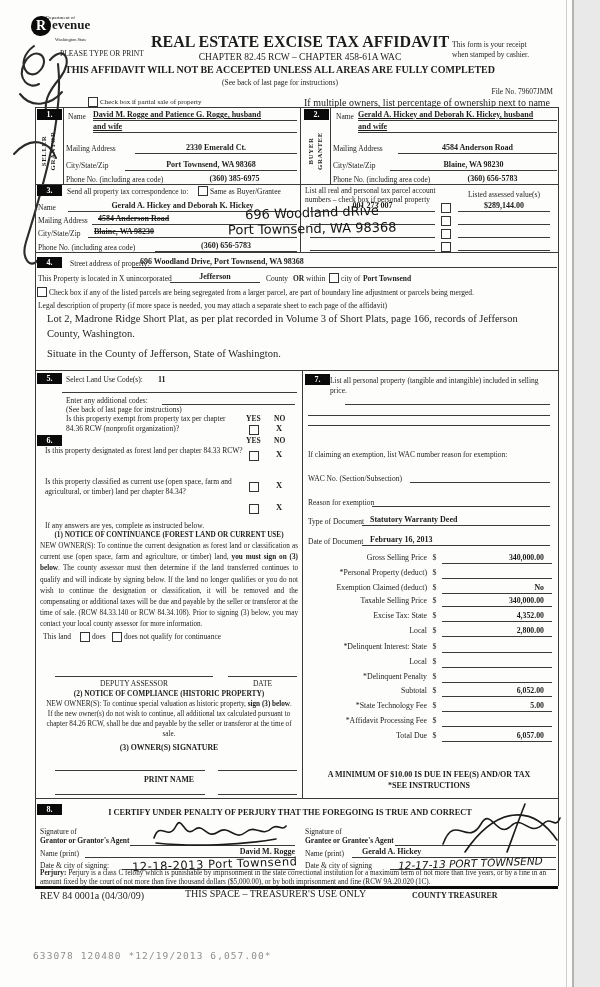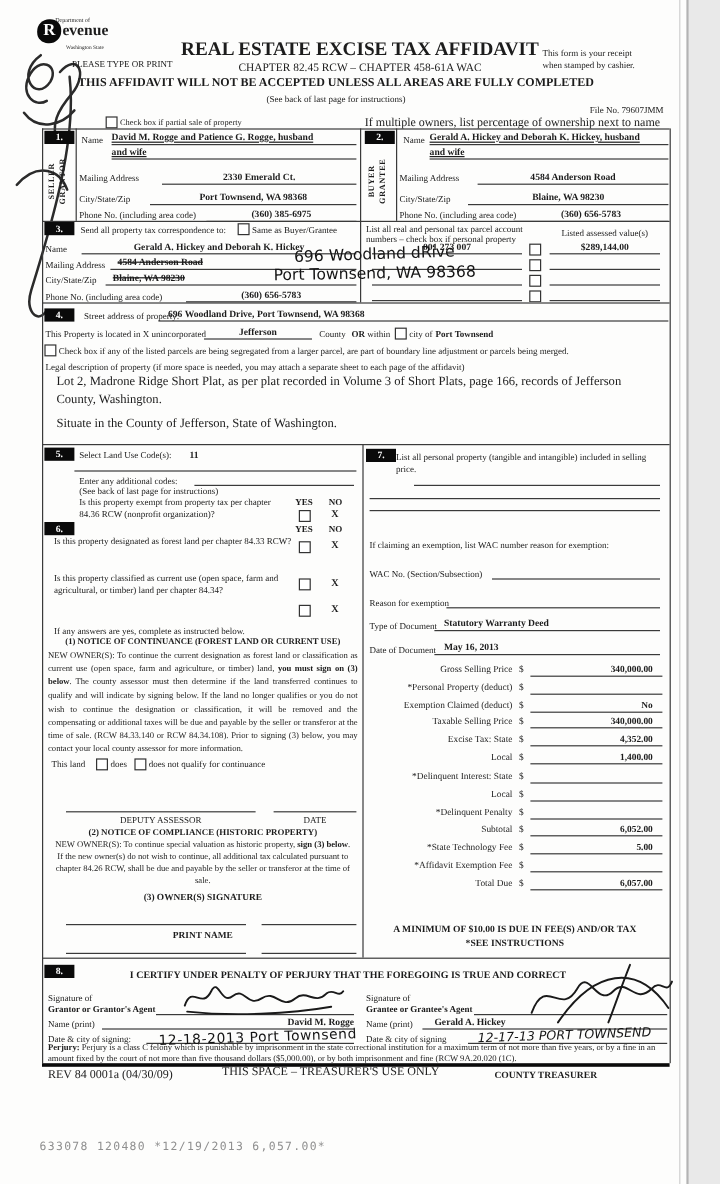--- a/index.html
+++ b/index.html
@@ -214,21 +214,21 @@
   <div class="ln" style="left:308px;top:415px;width:242px"></div>
   <div class="ln" style="left:308px;top:425px;width:242px"></div>
   <span class="t" style="left:308px;top:450px">If claiming an exemption, list WAC number reason for exemption:</span>
   <span class="t" style="left:308px;top:474px">WAC No. (Section/Subsection)</span>
   <div class="ln" style="left:410px;top:482px;width:140px"></div>
   <span class="t" style="left:308px;top:498px">Reason for exemption</span>
   <div class="ln" style="left:372px;top:506px;width:178px"></div>
   <span class="t" style="left:308px;top:517px">Type of Document</span>
   <div class="fl" style="left:362px;top:514px;width:188px;text-align:left"><span style="padding-left:8px">Statutory Warranty Deed</span></div>
   <span class="t" style="left:308px;top:537px">Date of Document</span>
-  <div class="fl" style="left:362px;top:534px;width:188px;text-align:left"><span style="padding-left:8px">May 16, 2013</span></div>
+  <div class="fl" style="left:362px;top:534px;width:188px;text-align:left"><span style="padding-left:8px">February 16, 2013</span></div>
 
   <style>
     .finrow{position:absolute;left:305px;width:247px;display:flex;align-items:flex-start;font-size:7.8px;line-height:10px}
     .finlbl{width:122px;text-align:right;white-space:nowrap}
     .findol{width:15px;text-align:center}
     .finline{flex:1;border-bottom:1px solid #3a3a3a;text-align:right;padding-right:8px;font-weight:bold;min-height:10px}
   </style>
   <div class="finrow" style="top:553px">
       <span class="finlbl">Gross Selling Price</span>
       <span class="findol">$</span>
@@ -250,21 +250,21 @@
       <span class="finline">340,000.00</span>
     </div>
   <div class="finrow" style="top:611px">
       <span class="finlbl">Excise Tax:  State</span>
       <span class="findol">$</span>
       <span class="finline">4,352.00</span>
     </div>
   <div class="finrow" style="top:626px">
       <span class="finlbl">Local</span>
       <span class="findol">$</span>
-      <span class="finline">1,400.00</span>
+      <span class="finline">2,800.00</span>
     </div>
   <div class="finrow" style="top:642px">
       <span class="finlbl">*Delinquent Interest:  State</span>
       <span class="findol">$</span>
       <span class="finline"></span>
     </div>
   <div class="finrow" style="top:657px">
       <span class="finlbl">Local</span>
       <span class="findol">$</span>
       <span class="finline"></span>
@@ -278,21 +278,21 @@
       <span class="finlbl">Subtotal</span>
       <span class="findol">$</span>
       <span class="finline">6,052.00</span>
     </div>
   <div class="finrow" style="top:701px">
       <span class="finlbl">*State Technology Fee</span>
       <span class="findol">$</span>
       <span class="finline">5.00</span>
     </div>
   <div class="finrow" style="top:716px">
-      <span class="finlbl">*Affidavit Exemption Fee</span>
+      <span class="finlbl">*Affidavit Processing Fee</span>
       <span class="findol">$</span>
       <span class="finline"></span>
     </div>
   <div class="finrow" style="top:731px">
       <span class="finlbl">Total Due</span>
       <span class="findol">$</span>
       <span class="finline">6,057.00</span>
     </div>
 
   <div class="t b c" style="left:306px;top:770px;width:246px;font-size:8px">A MINIMUM OF $10.00 IS DUE IN FEE(S) AND/OR TAX</div>

